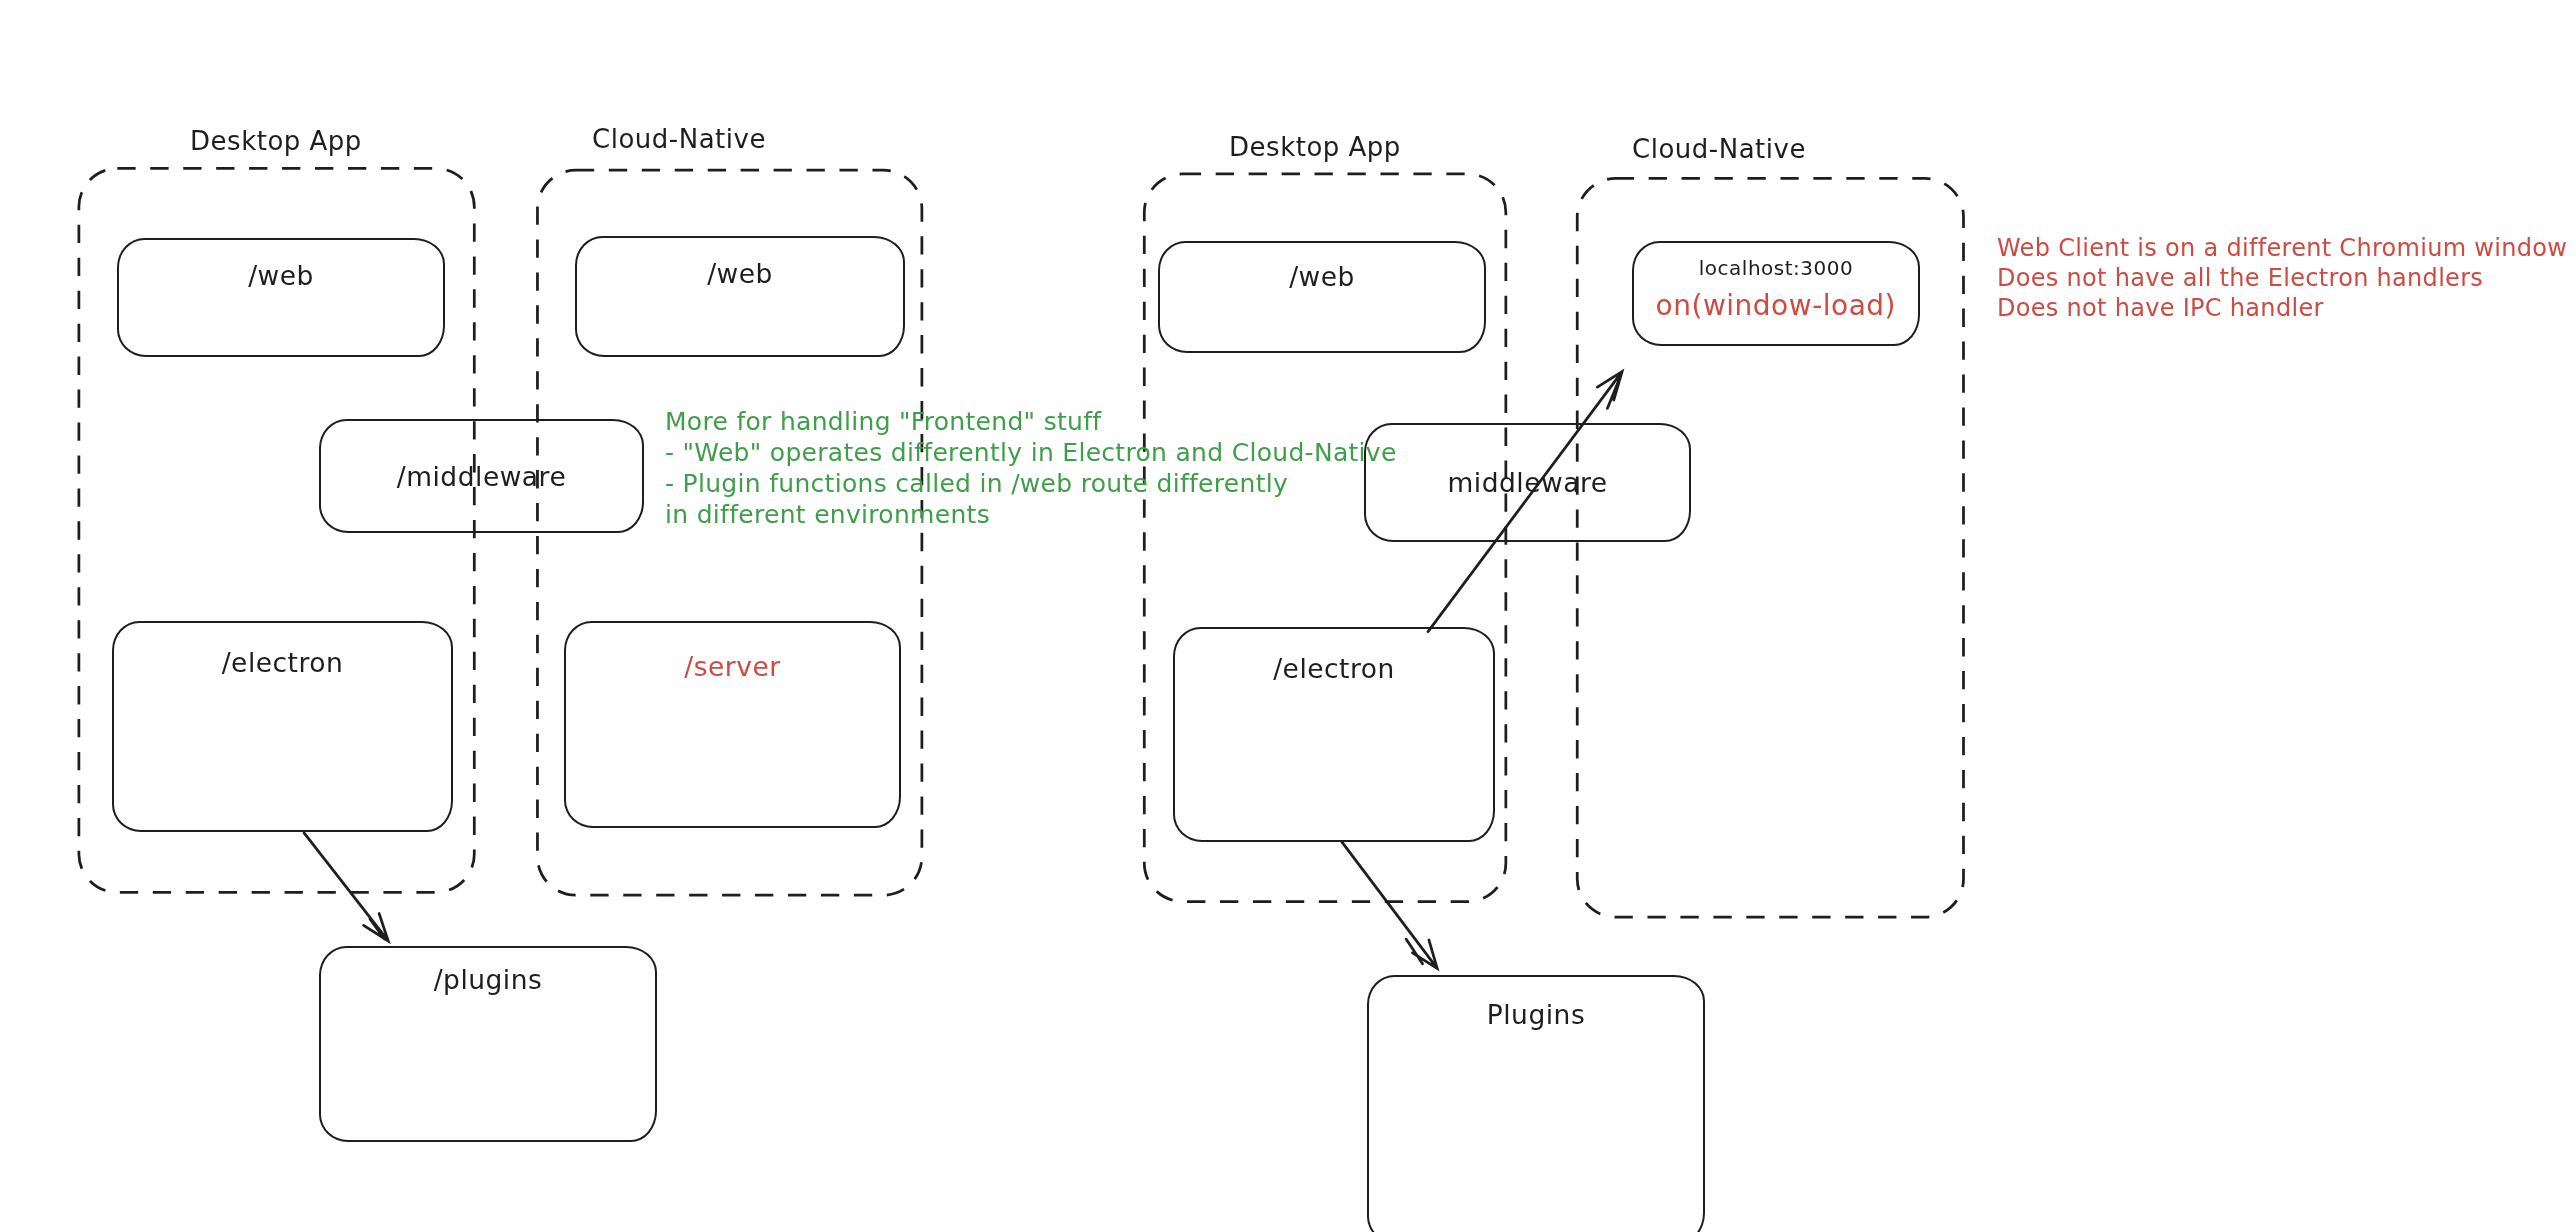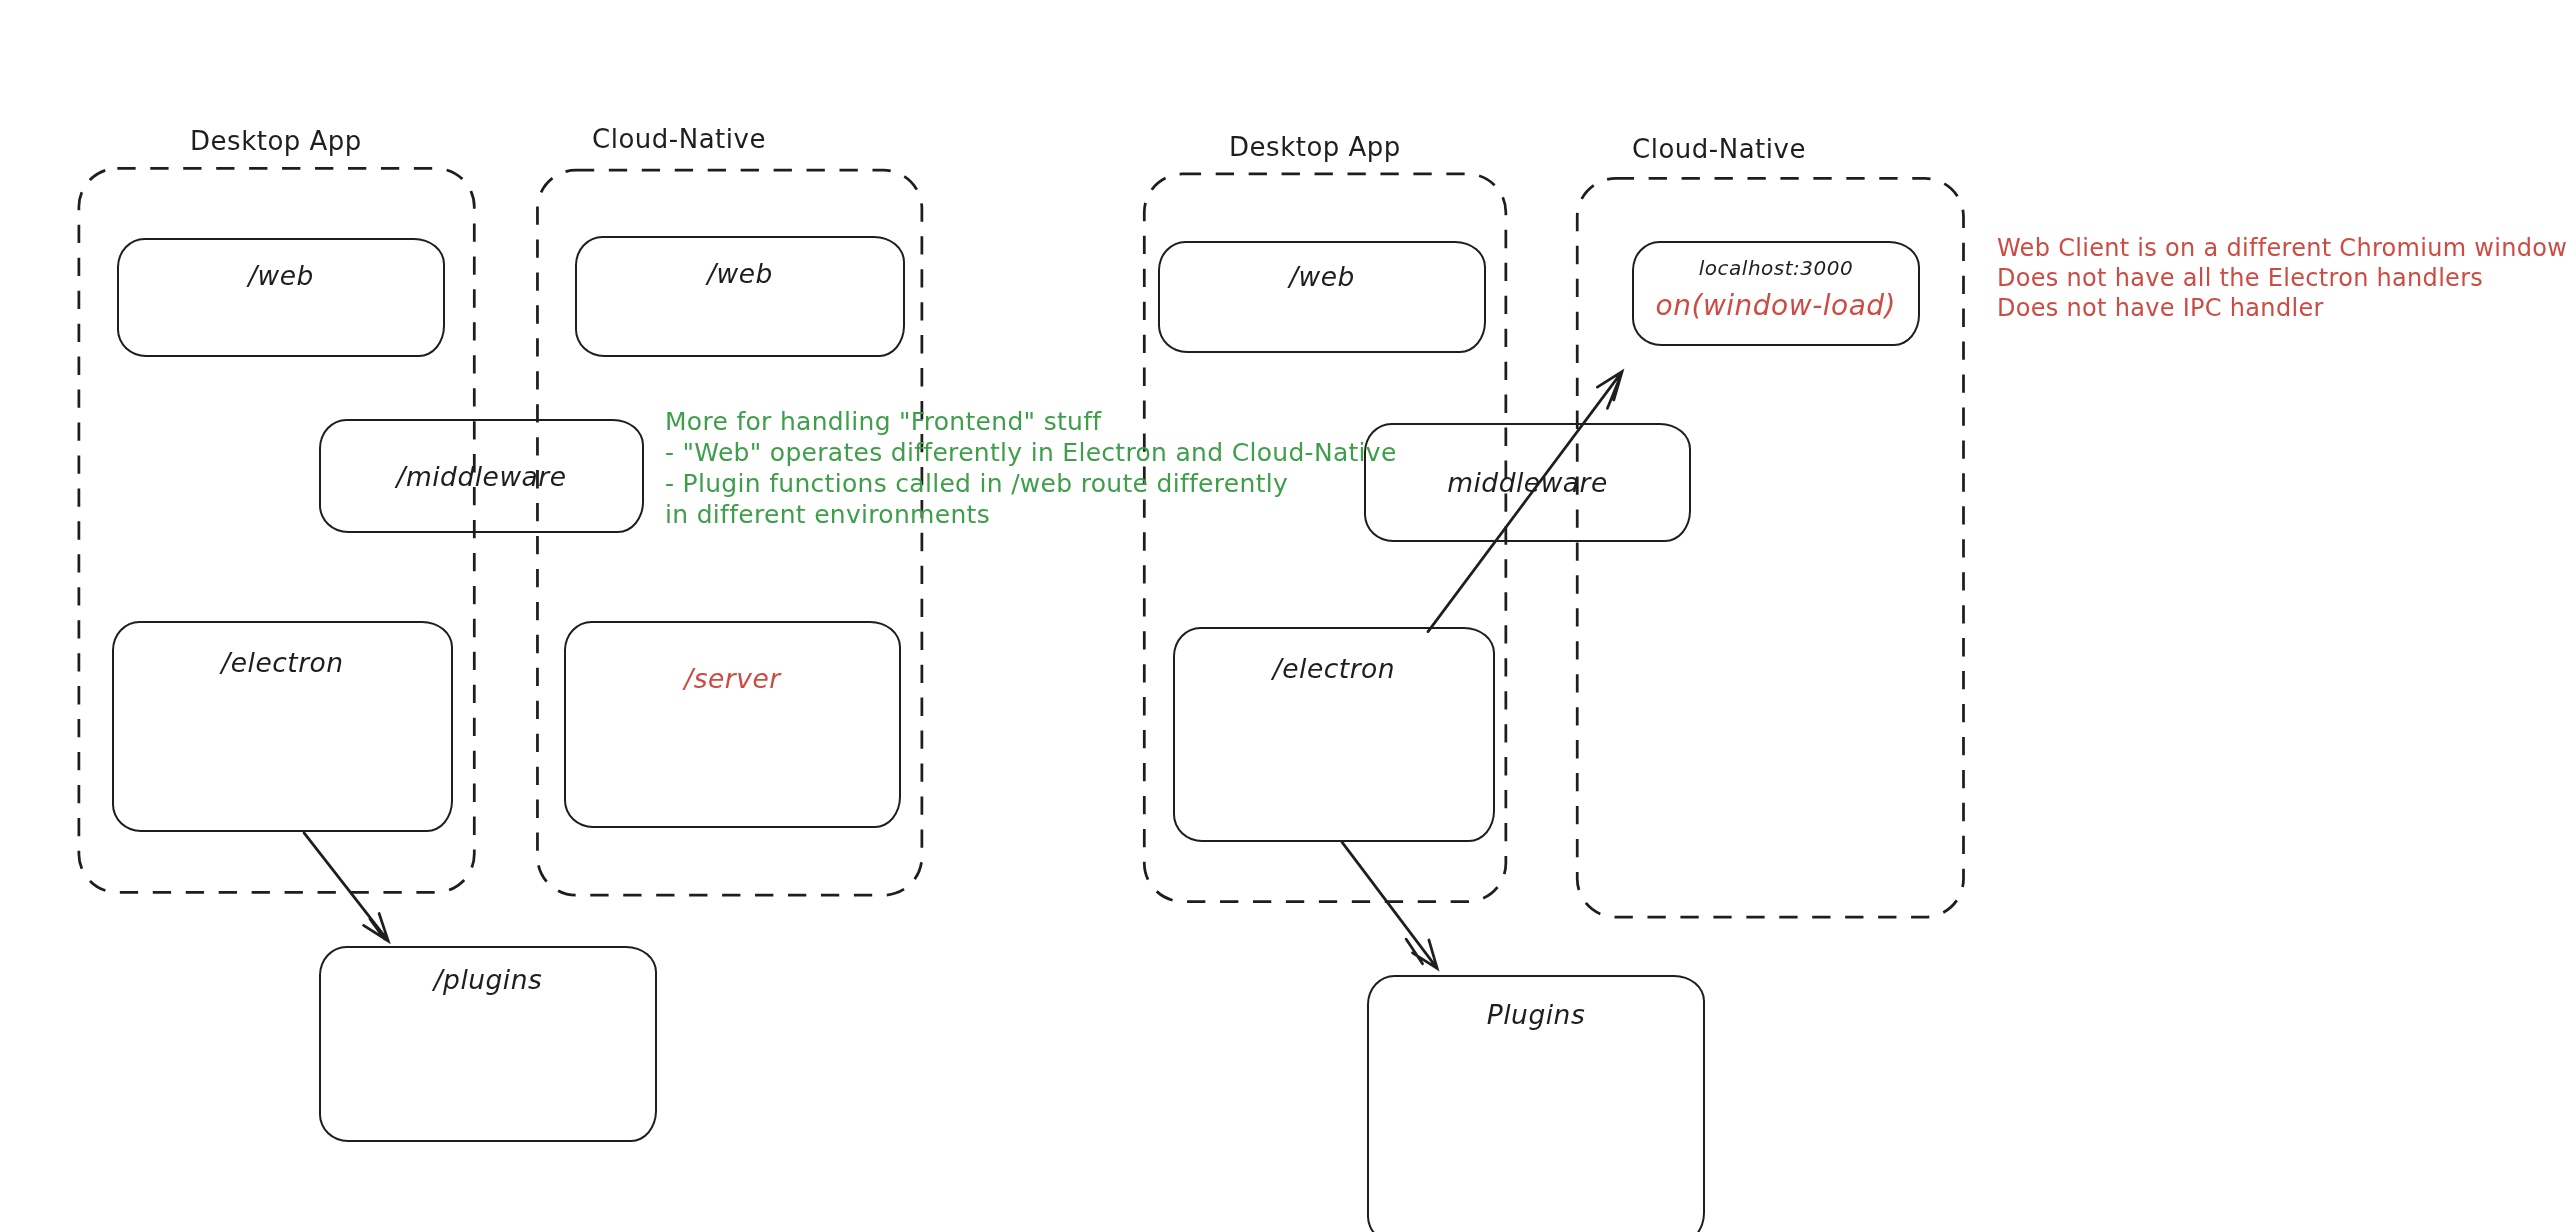--- a/index.html
+++ b/index.html
@@ -22,41 +22,40 @@
   }
   .box{
     position:absolute;
     border:2.7px solid #1e1e1e;
     border-radius:27.5px 31px 26px 29px / 29px 26px 31px 27.5px;
     background:transparent;
     box-sizing:border-box;
     text-align:center;
     font-size:26.5px;
     letter-spacing:0.5px;
-    font-style:italic;
   }
   .vcenter{display:flex;align-items:center;justify-content:center;}
   .note{
     position:absolute;
     white-space:pre-line;
     text-align:left;
     letter-spacing:0.3px;
   }
   .note-green{color:#3f9e49;font-size:25px;line-height:31px;width:769px;}
   .note-red{color:#cc4b42;font-size:24px;line-height:30px;width:595px;}
   .label-red{color:#cc4b42;}
 
   
   #title-desktop-l{left:157px;top:126px;}
   #title-cloud-l{left:560px;top:124px;}
   #box-web-l1{left:117px;top:238px;width:328px;height:119px;padding-top:20px;}
   #box-web-l2{left:575px;top:236px;width:330px;height:121px;padding-top:20px;}
   #box-middleware-l{left:319px;top:419px;width:325px;height:114px;}
   #box-electron-l{left:112px;top:621px;width:341px;height:211px;padding-top:24px;}
-  #box-server-l{left:564px;top:621px;width:337px;height:207px;padding-top:40px;}
+  #box-server-l{left:564px;top:621px;width:337px;height:207px;padding-top:28px;}
   #box-plugins-l{left:319px;top:946px;width:338px;height:196px;padding-top:16px;}
   #note-green{left:665px;top:406px;}
 
   
   #title-desktop-r{left:1196px;top:132px;}
   #title-cloud-r{left:1600px;top:134px;}
   #box-web-r{left:1158px;top:241px;width:328px;height:112px;padding-top:18.3px;}
   #box-localhost-r{left:1632px;top:241px;width:288px;height:105px;}
   #box-localhost-r .lh1{padding-top:13px;text-align:center;font-size:20px;}
   #box-localhost-r .lh2{padding-top:9.2px;text-align:right;padding-right:22px;font-size:28px;}

